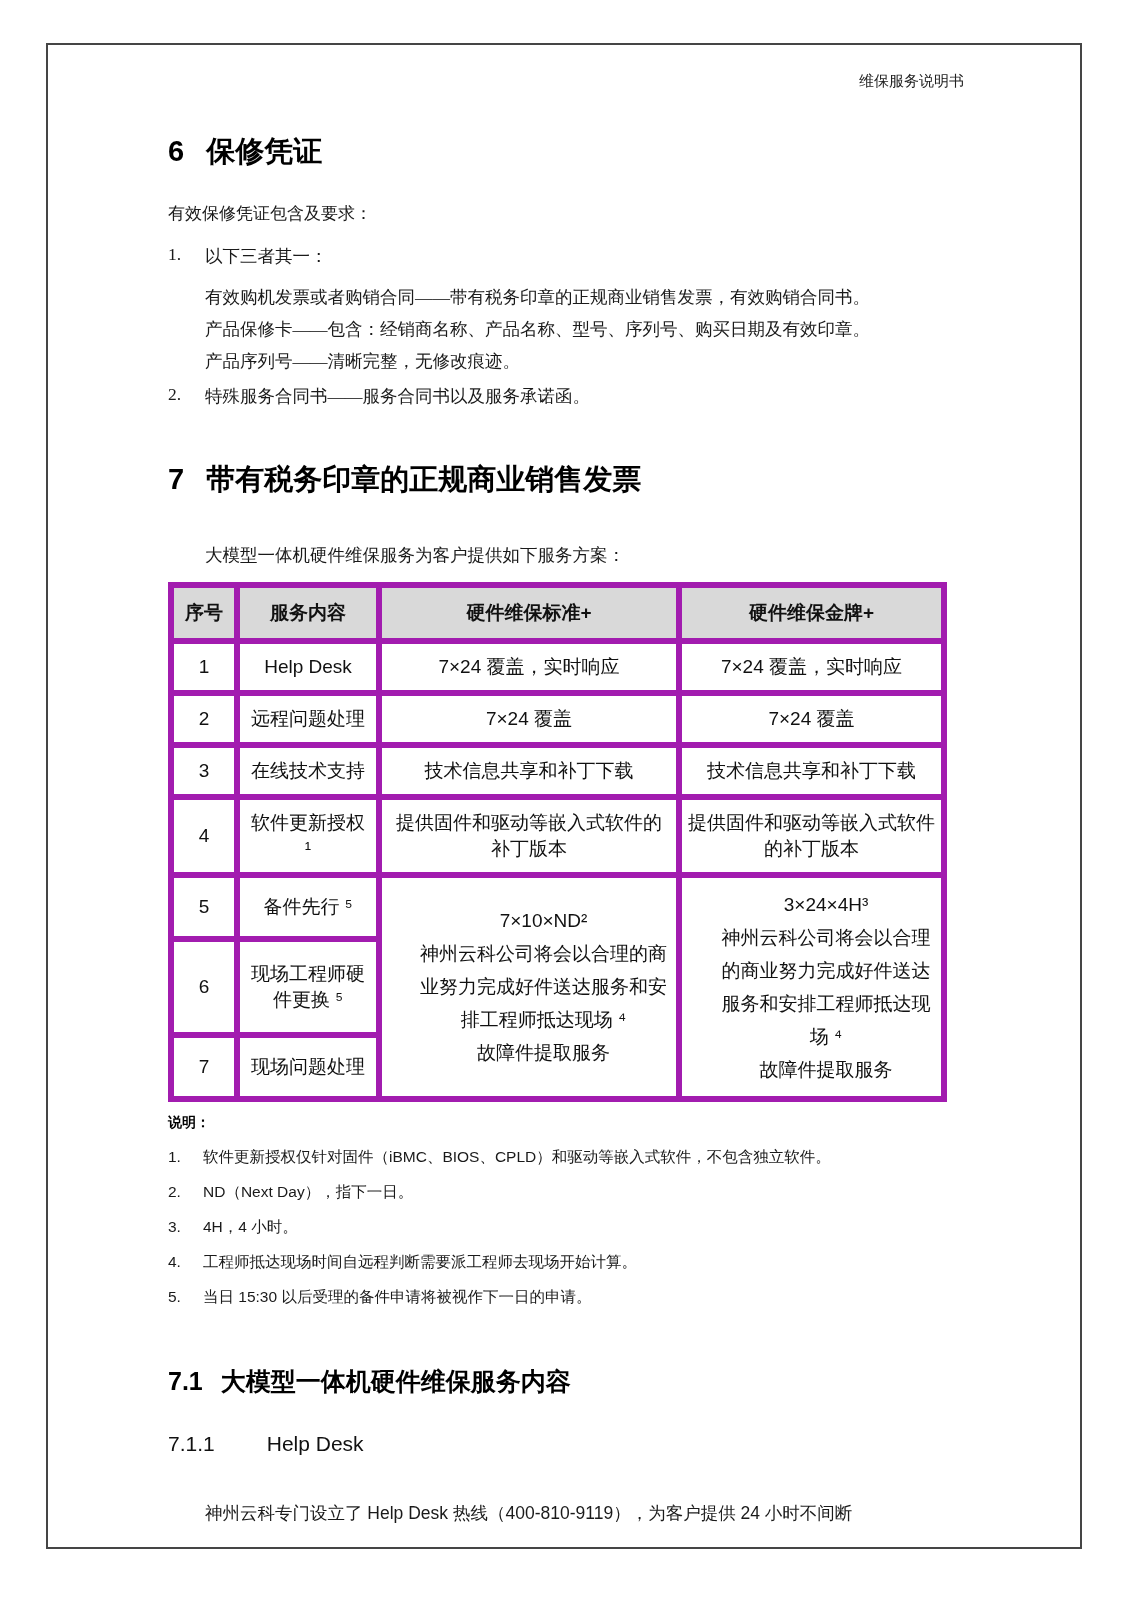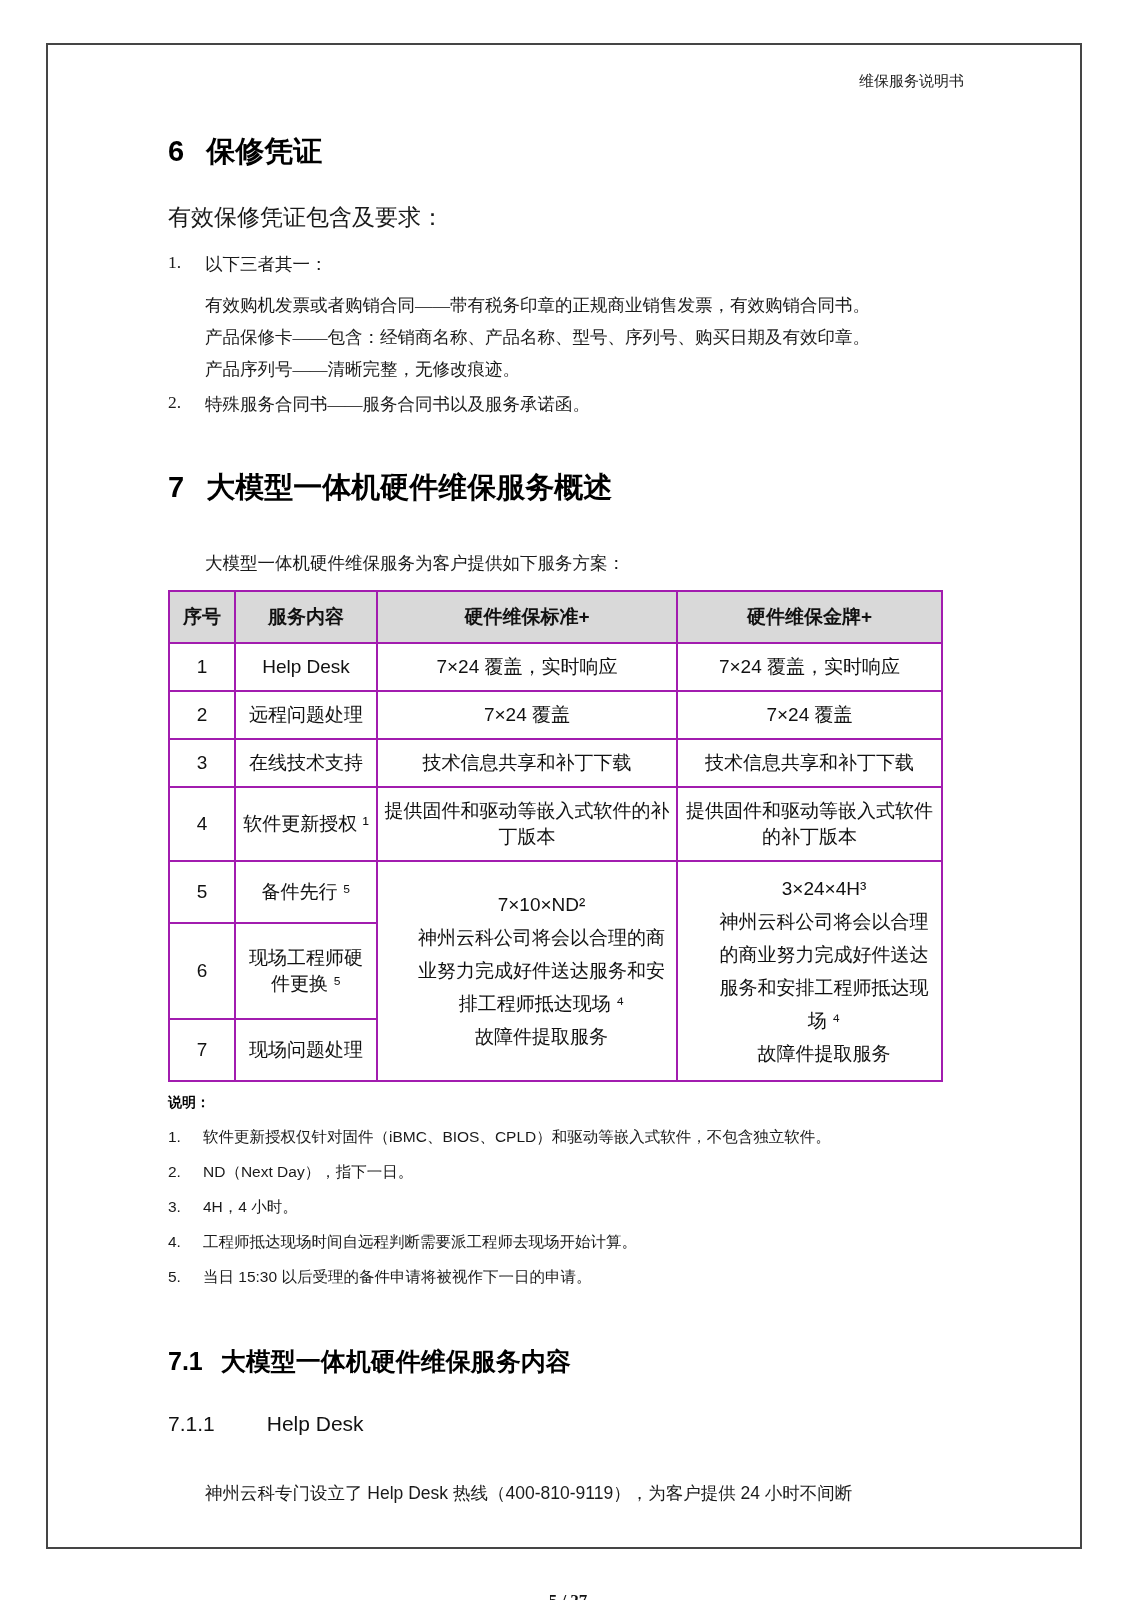--- a/index.html
+++ b/index.html
@@ -24,36 +24,36 @@
     margin:29px 4px 0 0;
     text-align:right;
     font-family:"Liberation Serif","DejaVu Serif",serif;
     font-size:15px;color:#222;
   }
   h1{margin:0;font-weight:700;color:#000;font-size:29px;line-height:1.1;display:flex;align-items:baseline;}
   h1 .sec-num{font-weight:700;margin-right:22px;}
   .h1-s6{margin-top:45px;}
   .h1-s7{margin-top:56px;}
   .serif{font-family:"Liberation Serif","DejaVu Serif",serif;}
-  .s6-intro{margin:34px 0 0 0;font-size:23px;}
+  .s6-intro{margin:34px 0 0 0;font-size:17px;}
   .list-item{display:flex;margin:0;font-size:17.5px;}
   .list-item .num{width:37px;flex:none;}
   .list-item .text{flex:1;}
   .li-1{margin-top:19px;}
   .li-2{margin-top:7px;}
   .sub-par{margin:13px 0 0 37px;font-size:17.5px;line-height:32px;}
   .s7-intro{margin:47px 0 0 0;text-indent:37px;font-size:17.5px;}
   table.svc{
     margin-top:15px;
     border-collapse:collapse;
     table-layout:fixed;
     width:773px;
   }
   table.svc th,table.svc td{
-    border:2px solid #a21caf;
+    border:6px solid #a21caf;
     font-size:19px;
     text-align:center;
     vertical-align:middle;
     padding:10px 6px;
     line-height:26px;
     color:#111;
     word-break:break-word;
   }
   table.svc th{
     background:#d9d9d9;
@@ -110,21 +110,21 @@
       <div>产品序列号——清晰完整，无修改痕迹。</div>
     </div>
 
     <div class="list-item li-2 serif">
       <span class="num">2.</span>
       <span class="text">特殊服务合同书——服务合同书以及服务承诺函。</span>
     </div>
 
     <h1 class="h1-s7">
       <span class="sec-num">7</span>
-      <span>大模型一体机硬件维保服务概述</span>
+      <span>带有税务印章的正规商业销售发票</span>
     </h1>
 
     <p class="s7-intro">大模型一体机硬件维保服务为客户提供如下服务方案：</p>
 
     <table class="svc">
       <colgroup>
         <col class="c-no">
           <col class="c-svc">
           <col class="c-std">
           <col class="c-gold">

